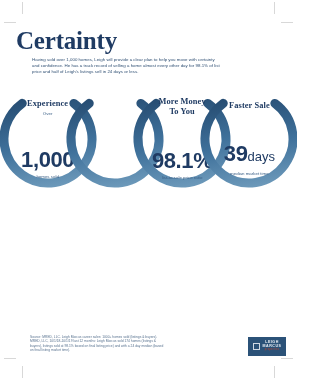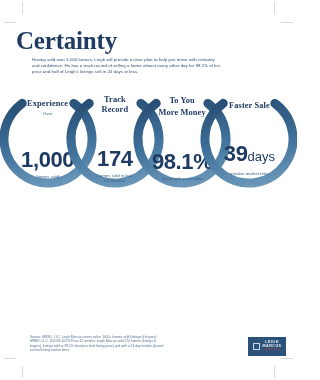--- a/index.html
+++ b/index.html
@@ -173,45 +173,38 @@
           <defs>
             <linearGradient id="g2" x1="1" y1="0" x2="0" y2="1">
               <stop offset="0%" stop-color="#1d3f63"></stop>
               <stop offset="55%" stop-color="#3f719b"></stop>
               <stop offset="100%" stop-color="#7ba6c4"></stop>
             </linearGradient>
           </defs>
           <circle cx="52" cy="52" r="44" fill="none" stroke="url(#g2)" stroke-width="9" stroke-linecap="round" stroke-dasharray="221 276" transform="rotate(-54 52 52)"></circle>
         </svg>
       </div>
+    </div>
+
+    <div class="cell">
+      <div class="donut">
+        <svg viewBox="0 0 104 104" aria-hidden="true">
+          <defs>
+            <linearGradient id="g3" x1="1" y1="0" x2="0" y2="1">
+              <stop offset="0%" stop-color="#1d3f63"></stop>
+              <stop offset="55%" stop-color="#3f719b"></stop>
+              <stop offset="100%" stop-color="#7ba6c4"></stop>
+            </linearGradient>
+          </defs>
+          <circle cx="52" cy="52" r="44" fill="none" stroke="url(#g3)" stroke-width="9" stroke-linecap="round" stroke-dasharray="221 276" transform="rotate(-54 52 52)"></circle>
+        </svg>
+      </div>
       <div class="content">
-        <div class="cap two">Track</div>
-        <div class="cap">Record</div>
-        <div class="big">174</div>
-        <div class="sub">homes sold in last</div>
-        <div class="sub" style="margin-top:0">12 months</div>
-      </div>
-    </div>
-
-    <div class="cell">
-      <div class="donut">
-        <svg viewBox="0 0 104 104" aria-hidden="true">
-          <defs>
-            <linearGradient id="g3" x1="1" y1="0" x2="0" y2="1">
-              <stop offset="0%" stop-color="#1d3f63"></stop>
-              <stop offset="55%" stop-color="#3f719b"></stop>
-              <stop offset="100%" stop-color="#7ba6c4"></stop>
-            </linearGradient>
-          </defs>
-          <circle cx="52" cy="52" r="44" fill="none" stroke="url(#g3)" stroke-width="9" stroke-linecap="round" stroke-dasharray="221 276" transform="rotate(-54 52 52)"></circle>
-        </svg>
-      </div>
-      <div class="content">
+        <div class="cap two">More Money</div>
         <div class="cap">To You</div>
-        <div class="cap two">More Money</div>
         <div class="big">98.1%</div>
         <div class="sub">list-to-sale price ratio</div>
       </div>
     </div>
 
     <div class="cell">
       <div class="donut">
         <svg viewBox="0 0 104 104" aria-hidden="true">
           <defs>
             <linearGradient id="g4" x1="1" y1="0" x2="0" y2="1">

